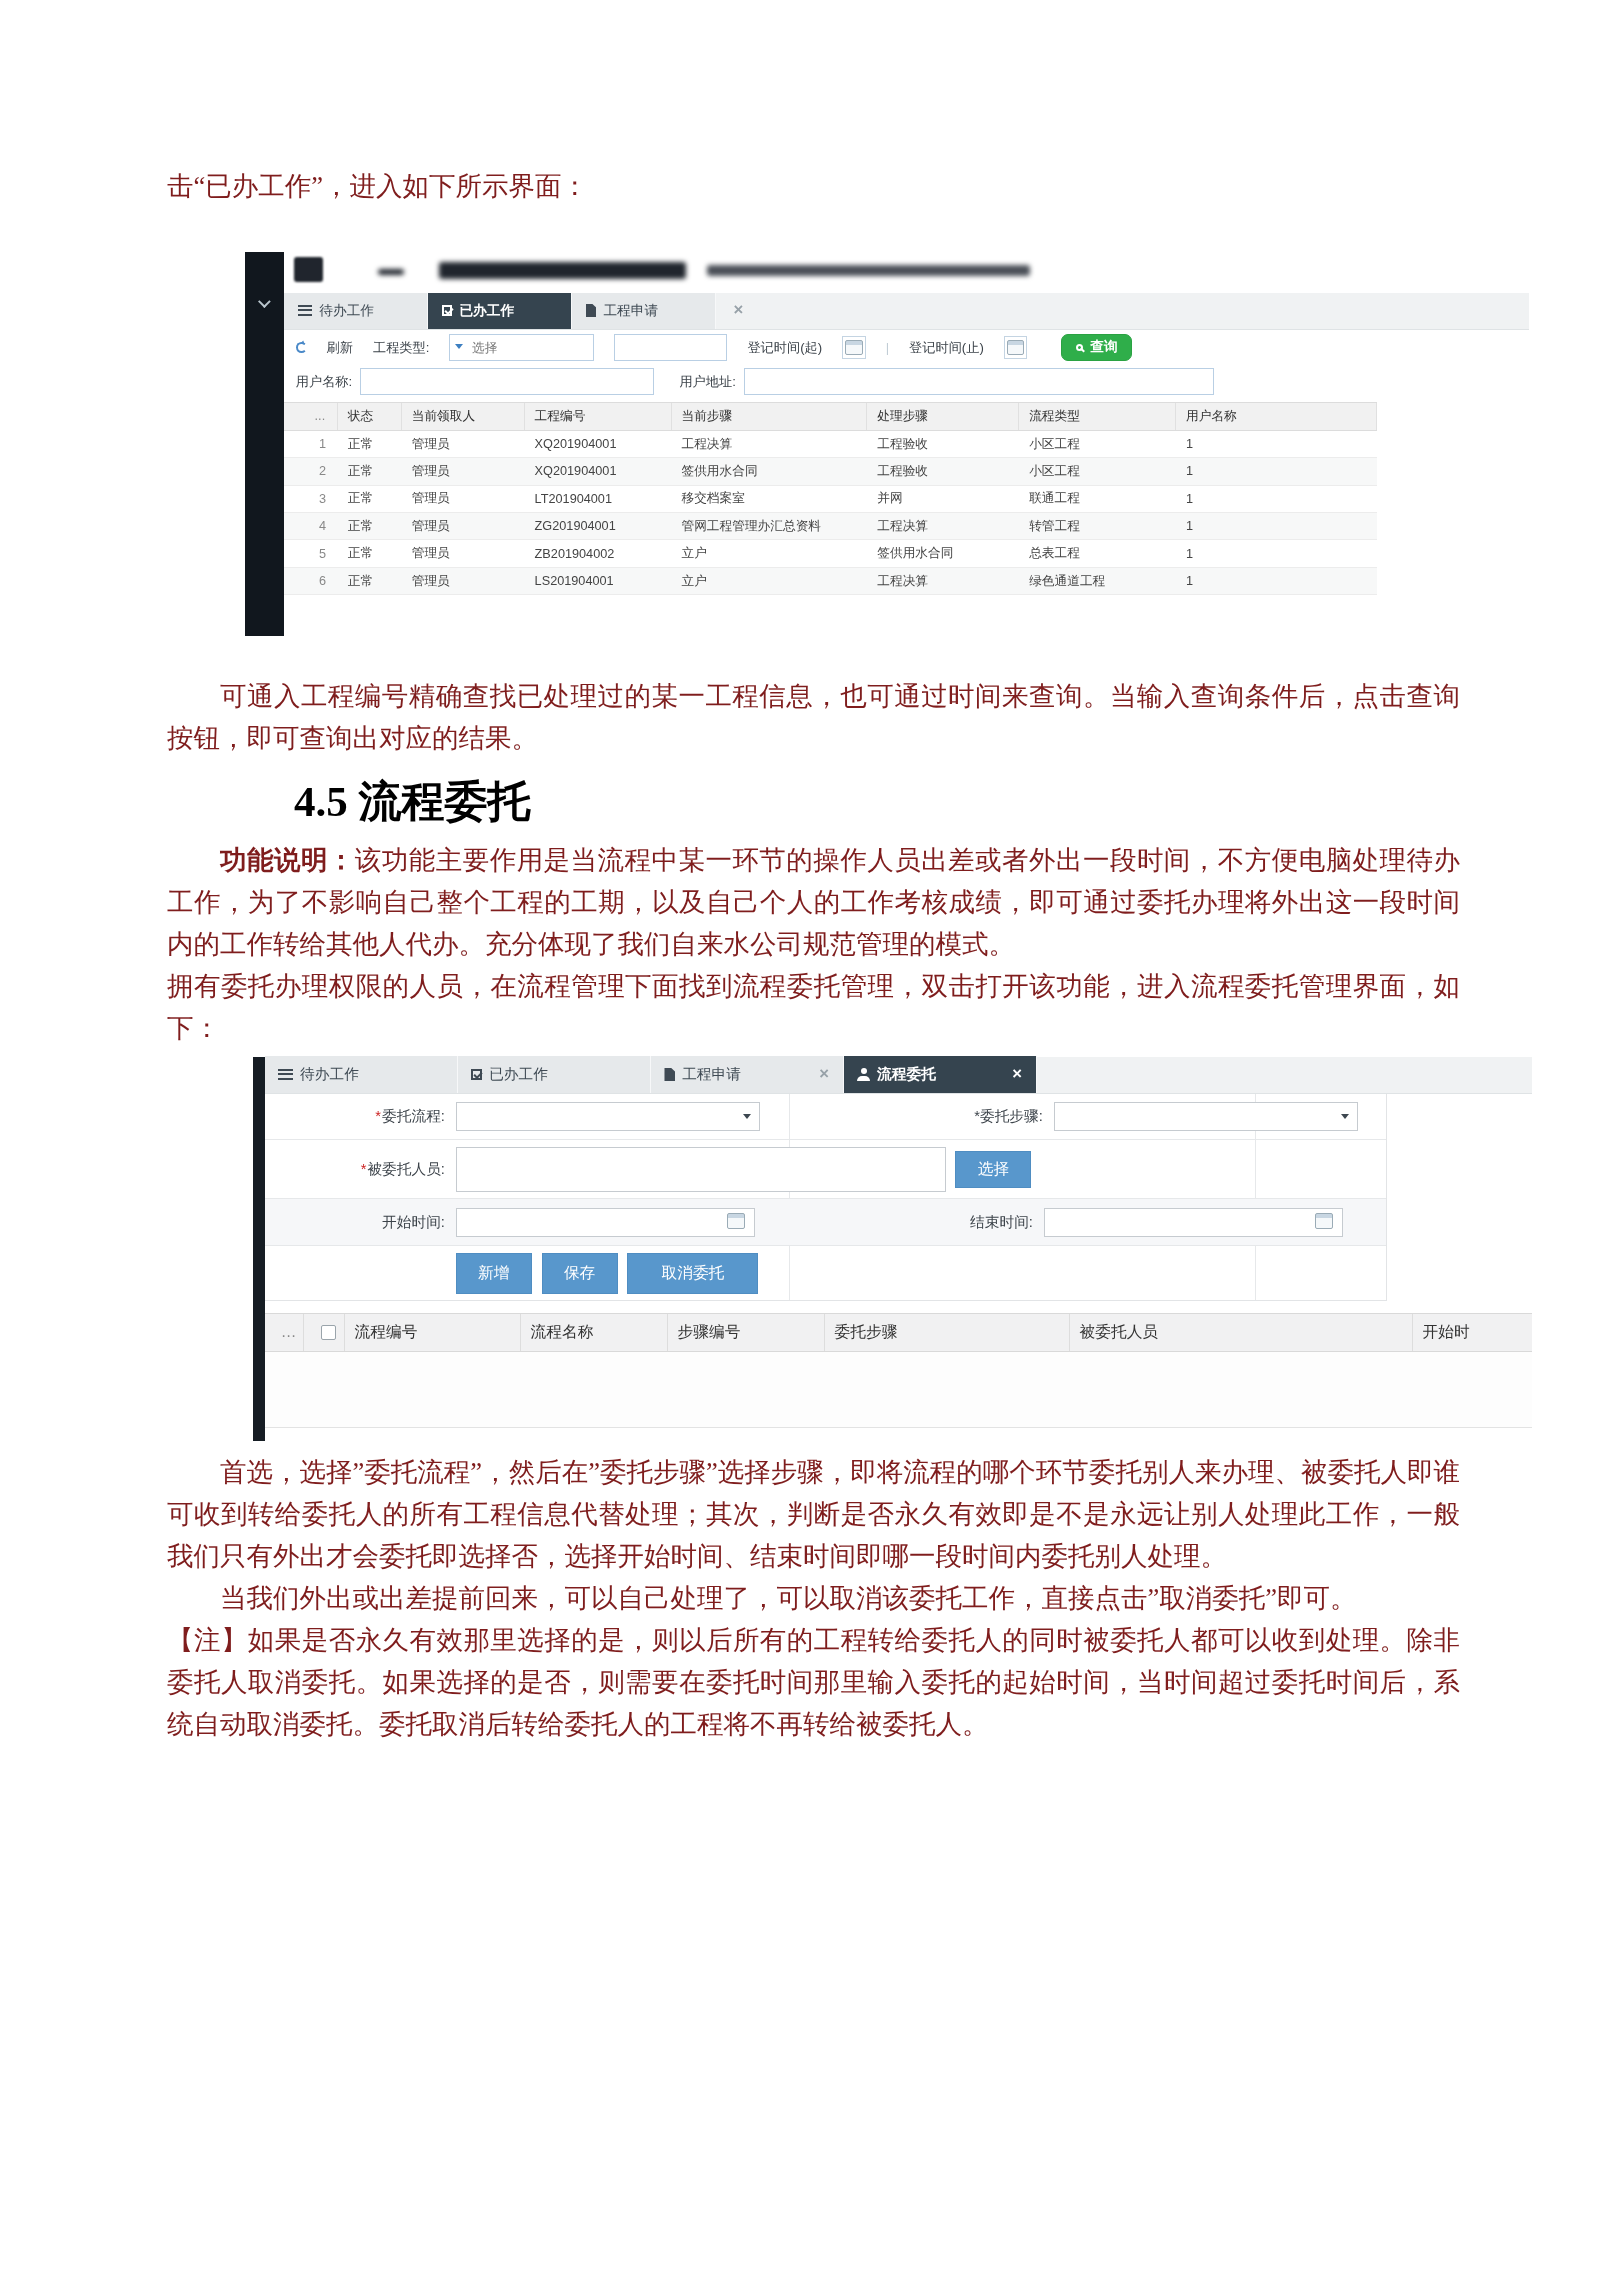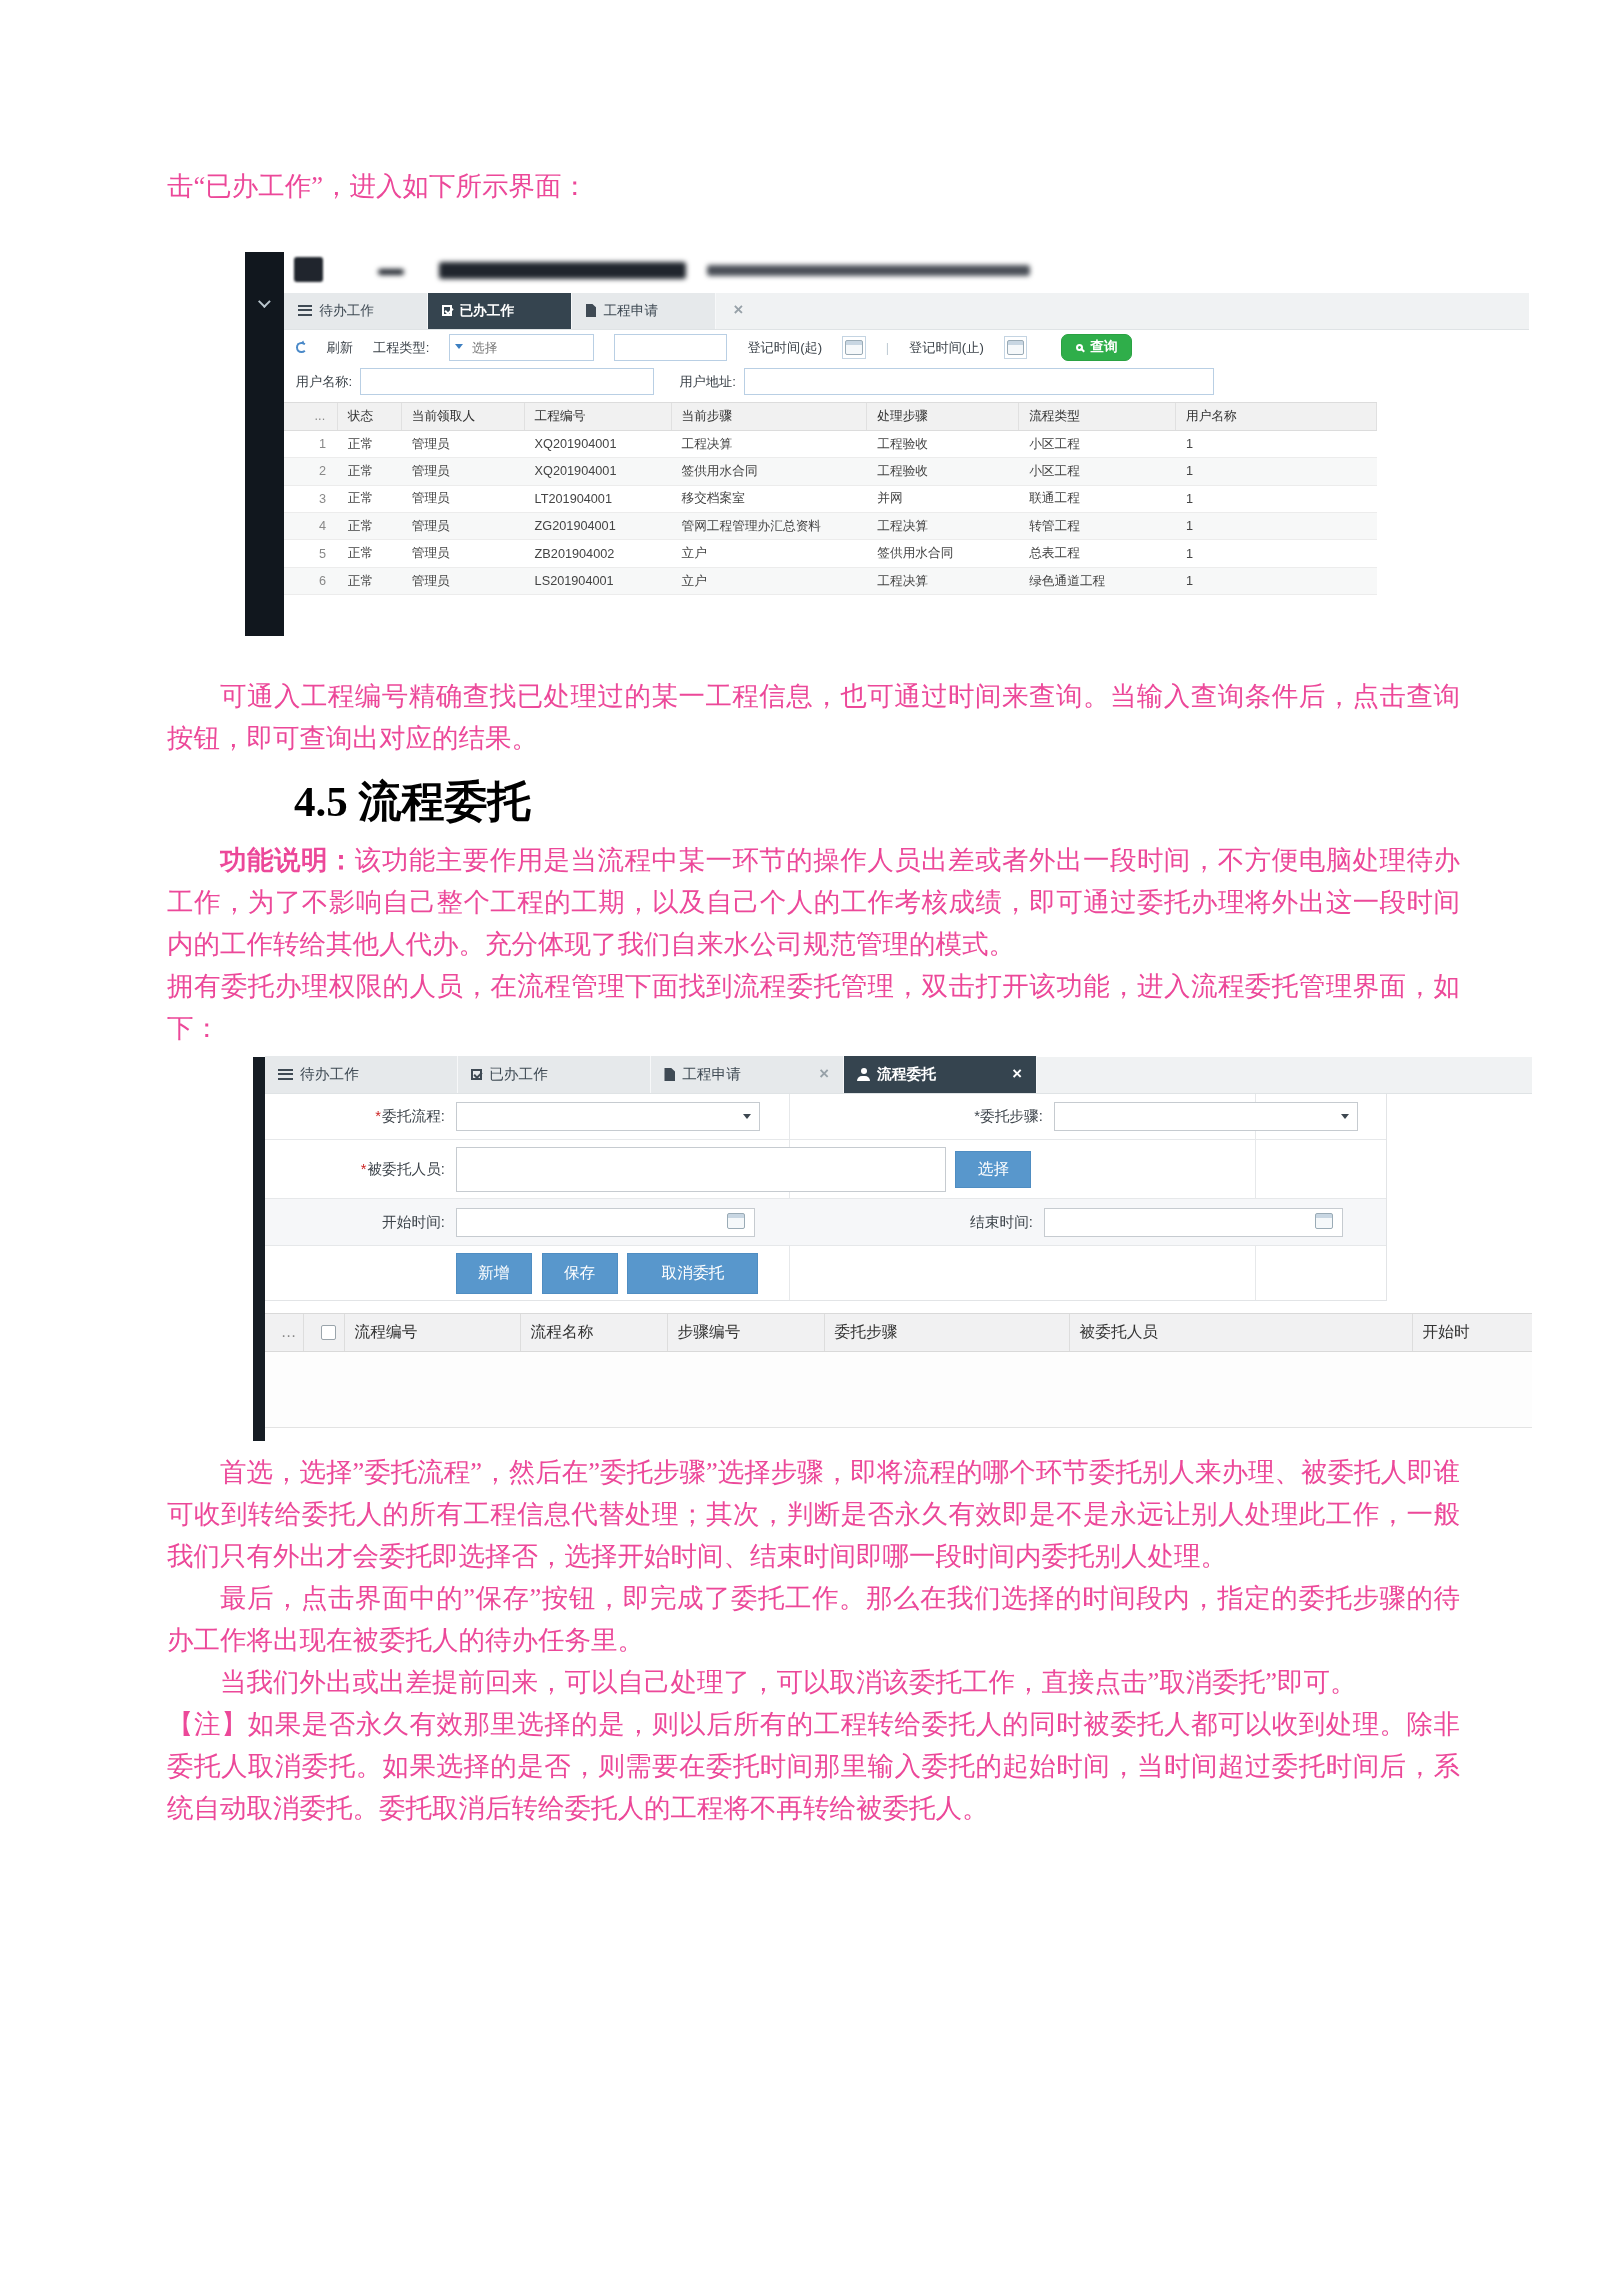--- a/index.html
+++ b/index.html
@@ -1,21 +1,21 @@
 <!DOCTYPE html>
 <html><head>
 <meta charset="utf-8">
 <style>
   * { margin:0; padding:0; box-sizing:border-box; }
   html,body { background:#ffffff; }
   body { width:1621px; height:2293px; position:relative; font-family:"Liberation Serif","DejaVu Serif",serif; color:#111; }
   .page { width:1621px; height:2293px; padding:165px 161px 0 167px; }
 
   
-  .para { font-size:26.5px; line-height:42px; text-align:justify; color:#ec4899; }
+  .para { font-size:26.5px; line-height:42px; text-align:justify; color:#7f1d1d; }
   .indent { text-indent:2em; }
   .sec-heading { font-size:43px; font-weight:bold; line-height:49px; margin:17.6px 0 13.7px 127px; color:#000; }
   .lead-bold { font-weight:bold; }
 
   
   .shot { position:relative; font-family:"Liberation Sans","DejaVu Sans",sans-serif; color:#3c434a; }
   .tabbar { display:flex; align-items:flex-end; background:#f0f2f3; border-bottom:1px solid #dfe3e5; }
   .tab { display:flex; align-items:center; gap:6.9px; background:#e6e9eb; color:#3f4a54; border-right:1px solid #f7f8f9; cursor:default; }
   .tab.active { background:#35444f; color:#fff; font-weight:bold; }
   .ix { font-size:16.7px; font-weight:bold; color:#97a1a8; line-height:1; }
@@ -324,18 +324,17 @@
           <div class="s2c5">委托步骤</div>
           <div class="s2c6">被委托人员</div>
           <div class="s2c7">开始时</div>
         </div>
         <div class="s2-body"></div>
       </div>
     </div>
   </div>
 
   <p class="para indent">首选，选择”委托流程”，然后在”委托步骤”选择步骤，即将流程的哪个环节委托别人来办理、被委托人即谁可收到转给委托人的所有工程信息代替处理；其次，判断是否永久有效即是不是永远让别人处理此工作，一般我们只有外出才会委托即选择否，选择开始时间、结束时间即哪一段时间内委托别人处理。</p>
-  <p class="para indent">最后，点击界面中的”保存”按钮，即完成了委托工作。那么在我们选择的时间段内，指定的委托步骤的待办工作将出现在被委托人的待办任务里。</p>
   <p class="para indent">当我们外出或出差提前回来，可以自己处理了，可以取消该委托工作，直接点击”取消委托”即可。</p>
   <p class="para">【注】如果是否永久有效那里选择的是，则以后所有的工程转给委托人的同时被委托人都可以收到处理。除非委托人取消委托。如果选择的是否，则需要在委托时间那里输入委托的起始时间，当时间超过委托时间后，系统自动取消委托。委托取消后转给委托人的工程将不再转给被委托人。</p>
 
 </div>
 
 
 </body></html>

